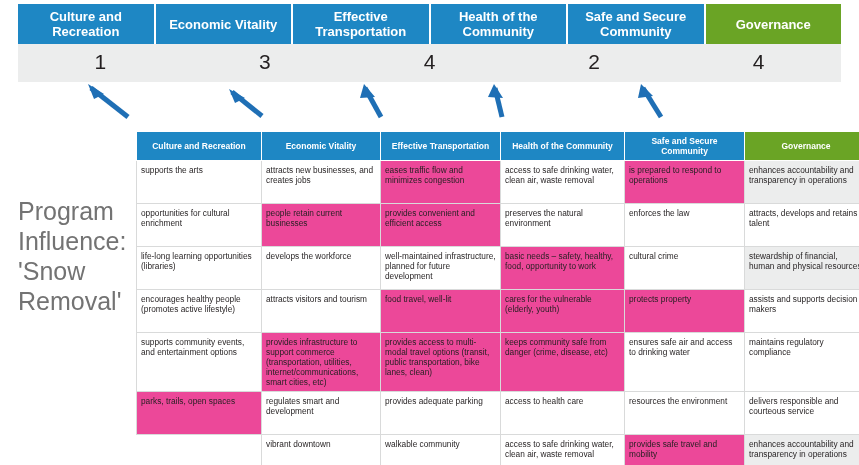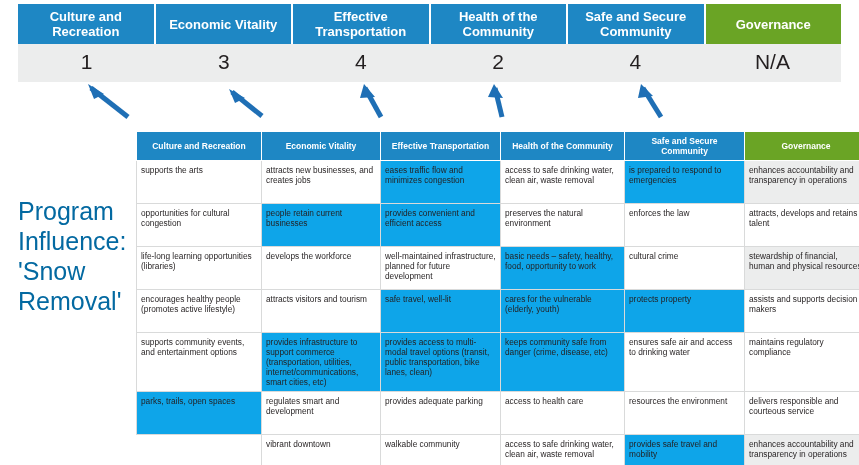--- a/index.html
+++ b/index.html
@@ -74,21 +74,21 @@
   }
 
   
   .left-label {
     position: absolute;
     left: 18px;
     top: 196px;
     width: 118px;
     font-size: 25px;
     line-height: 30px;
-    color: #0369a1;
+    color: #737373;
     text-align: left;
   }
 
   
   .matrix {
     position: absolute;
     left: 136px;
     top: 131px;
     width: 705px;
     border-collapse: collapse;
@@ -113,21 +113,21 @@
     font-size: 8.3px;
     line-height: 10px;
     color: #231f20;
     vertical-align: top;
     padding: 4px 4px;
     border: 1px solid #d9dada;
     background: #ffffff;
     height: 34px;
   }
   .matrix td.hl {
-    background: #0ea5e9;
+    background: #ec4899;
   }
   .matrix td.gray {
     background: #eceded;
   }
   .matrix td.empty {
     border: none;
     background: #ffffff;
   }
 </style>
 </head>
@@ -141,21 +141,20 @@
     <div class="top-header-cell">Health of the Community</div>
     <div class="top-header-cell">Safe and Secure Community</div>
     <div class="top-header-cell gov">Governance</div>
   </div>
   <div class="top-score-row">
     <div class="top-score-cell">1</div>
     <div class="top-score-cell">3</div>
     <div class="top-score-cell">4</div>
     <div class="top-score-cell">2</div>
     <div class="top-score-cell">4</div>
-    <div class="top-score-cell">N/A</div>
   </div>
 </div>
 
 <svg class="arrows" viewBox="0 0 859 54">
   <g fill="none" stroke="#1f6fb5" stroke-width="5" stroke-linecap="butt">
     <line x1="128" y1="35" x2="91" y2="6"></line>
     <line x1="262" y1="34" x2="232" y2="10"></line>
     <line x1="381" y1="35" x2="365" y2="6"></line>
     <line x1="502" y1="35" x2="495" y2="6"></line>
     <line x1="661" y1="35" x2="643" y2="6"></line>
@@ -181,43 +180,43 @@
       <th style="width:113px">Safe and Secure Community</th>
       <th class="gov" style="width:116px">Governance</th>
     </tr>
   </thead>
   <tbody>
     <tr>
       <td>supports the arts</td>
       <td>attracts new businesses, and creates jobs</td>
       <td class="hl">eases traffic flow and minimizes congestion</td>
       <td>access to safe drinking water, clean air, waste removal</td>
-      <td class="hl">is prepared to respond to emergencies</td>
+      <td class="hl">is prepared to respond to operations</td>
       <td class="gray">enhances accountability and transparency in operations</td>
     </tr>
     <tr>
-      <td>opportunities for cultural congestion</td>
+      <td>opportunities for cultural enrichment</td>
       <td class="hl">people retain current businesses</td>
       <td class="hl">provides convenient and efficient access</td>
       <td>preserves the natural environment</td>
       <td>enforces the law</td>
       <td>attracts, develops and retains talent</td>
     </tr>
     <tr>
       <td>life-long learning opportunities (libraries)</td>
       <td>develops the workforce</td>
       <td>well-maintained infrastructure, planned for future development</td>
       <td class="hl">basic needs – safety, healthy, food, opportunity to work</td>
       <td>cultural crime</td>
       <td class="gray">stewardship of financial, human and physical resources</td>
     </tr>
     <tr>
       <td>encourages healthy people (promotes active lifestyle)</td>
       <td>attracts visitors and tourism</td>
-      <td class="hl">safe travel, well-lit</td>
+      <td class="hl">food travel, well-lit</td>
       <td class="hl">cares for the vulnerable (elderly, youth)</td>
       <td class="hl">protects property</td>
       <td>assists and supports decision makers</td>
     </tr>
     <tr>
       <td>supports community events, and entertainment options</td>
       <td class="hl">provides infrastructure to support commerce (transportation, utilities, internet/communications, smart cities, etc)</td>
       <td class="hl">provides access to multi-modal travel options (transit, public transportation, bike lanes, clean)</td>
       <td class="hl">keeps community safe from danger (crime, disease, etc)</td>
       <td>ensures safe air and access to drinking water</td>

